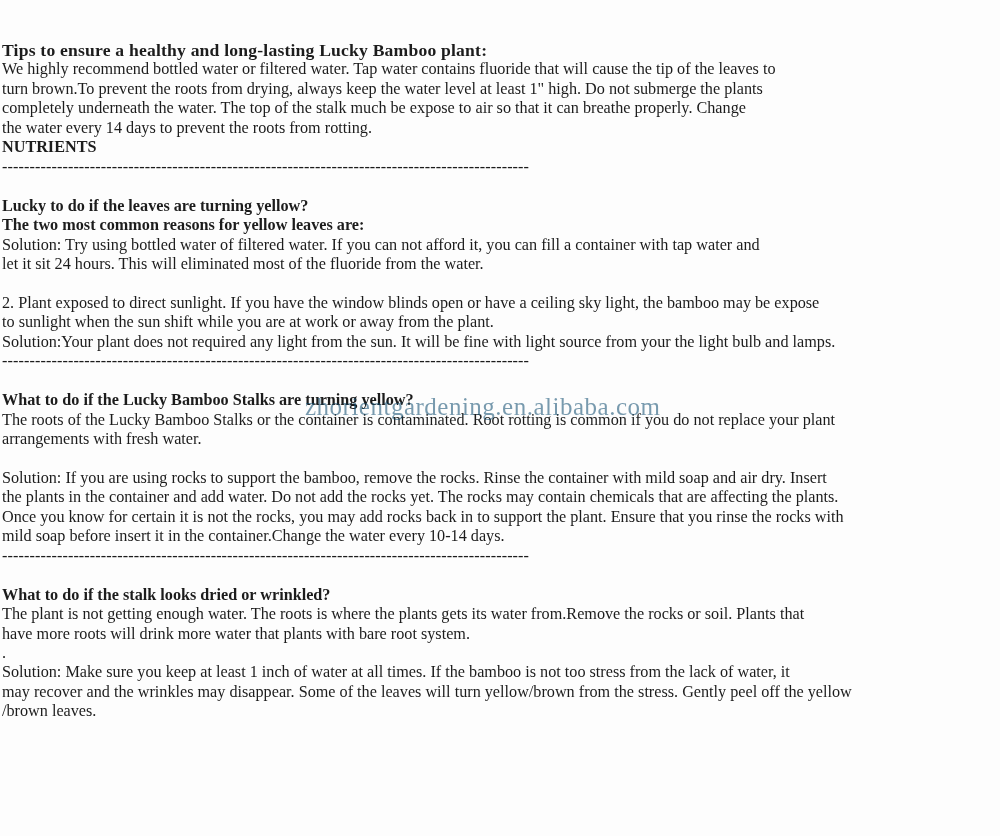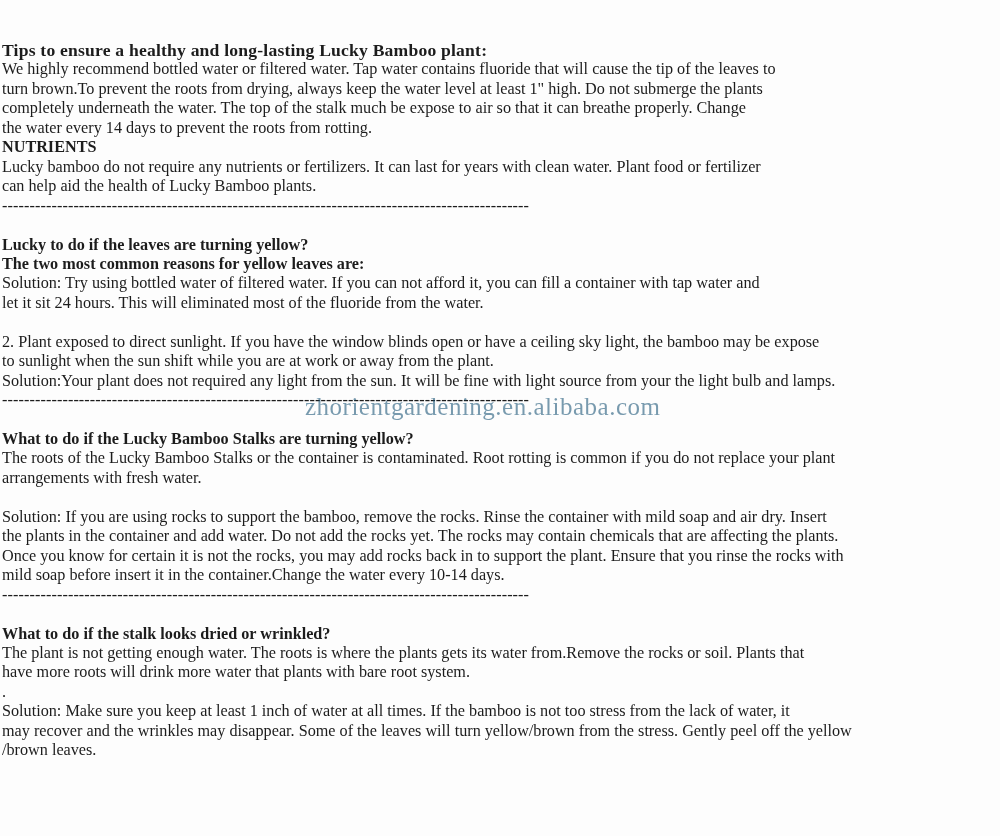--- a/index.html
+++ b/index.html
@@ -48,22 +48,20 @@
 <div class="doc">
   <p class="title">Tips to ensure a healthy and long-lasting Lucky Bamboo plant:</p>
 
 
   <p>We highly recommend bottled water or filtered water. Tap water contains fluoride that will cause the tip of the leaves to
 turn brown.To prevent the roots from drying, always keep the water level at least 1" high. Do not submerge the plants
 completely underneath the water. The top of the stalk much be expose to air so that it can breathe properly. Change
 the water every 14 days to prevent the roots from rotting.</p>
 
   <p class="bold">NUTRIENTS</p>
-  <p>Lucky bamboo do not require any nutrients or fertilizers. It can last for years with clean water. Plant food or fertilizer
-can help aid the health of Lucky Bamboo plants.</p>
 
   <p class="divider">------------------------------------------------------------------------------------------------</p>
 
   <p class="bold gap">Lucky to do if the leaves are turning yellow?</p>
   <p class="bold">The two most common reasons for yellow leaves are:</p>
   <p>Solution: Try using bottled water of filtered water. If you can not afford it, you can fill a container with tap water and
 let it sit 24 hours. This will eliminated most of the fluoride from the water.</p>
   <p class="gap">2. Plant exposed to direct sunlight. If you have the window blinds open or have a ceiling sky light, the bamboo may be expose
 to sunlight when the sun shift while you are at work or away from the plant.</p>
   <p>Solution:Your plant does not required any light from the sun. It will be fine with light source from your the light bulb and lamps.</p>

